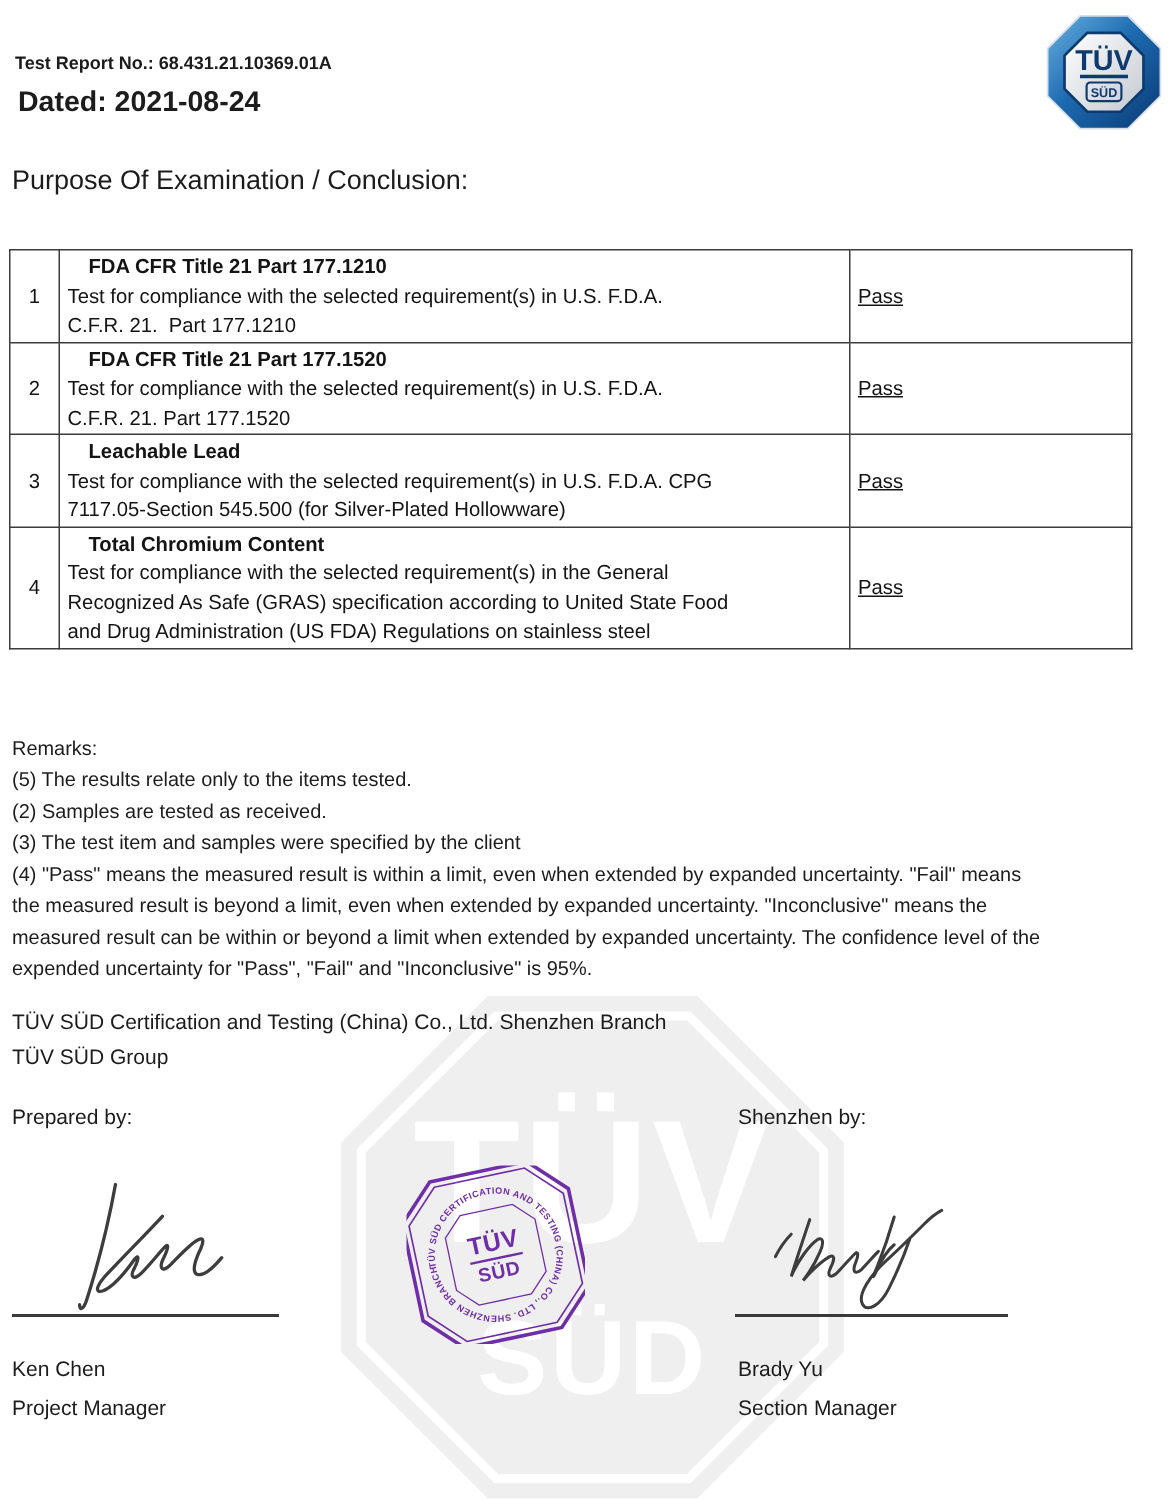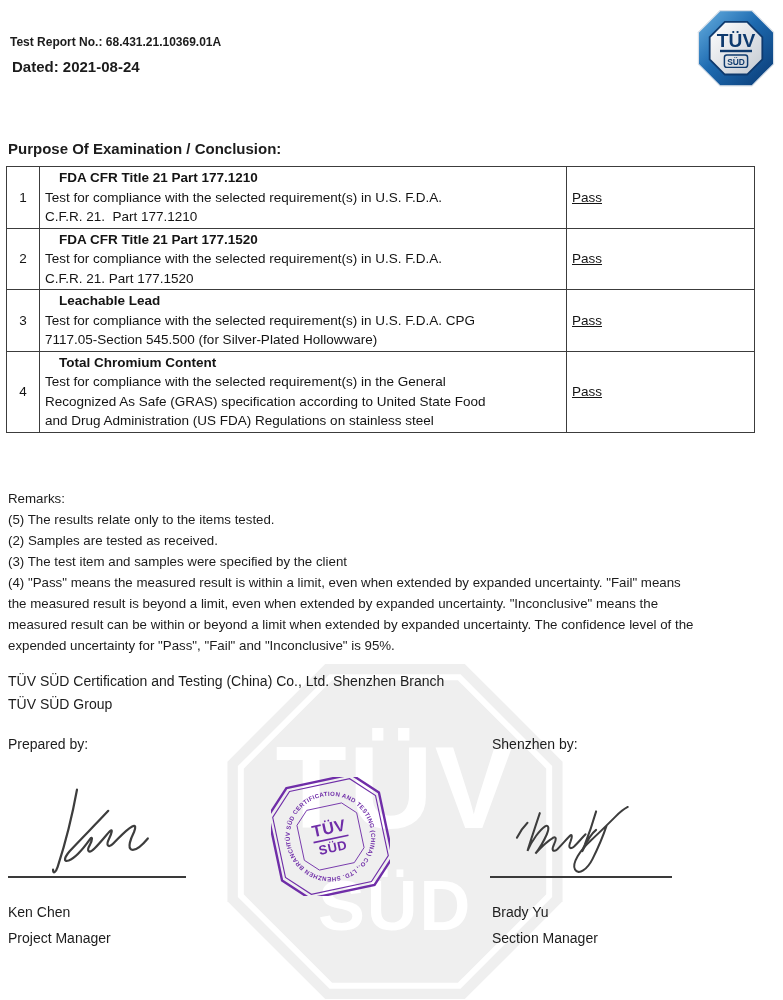--- a/index.html
+++ b/index.html
@@ -9,25 +9,25 @@
     height: 1000px;
     background: #ffffff;
     overflow: hidden;
     font-family: "Liberation Sans", "DejaVu Sans", sans-serif;
     color: #1c1c1c;
   }
   .abs { position: absolute; }
 
   
   .report-no { left: 10px; top: 35px; font-size: 12px; font-weight: bold; }
-  .dated     { left: 12px; top: 58px; font-size: 15px; font-weight: bold; }
+  .dated     { left: 12px; top: 58px; font-size: 19px; font-weight: bold; }
   .logo-svg  { left: 696px; top: 8px; }
 
   
-  .purpose { left: 8px; top: 140px; font-size: 15px; font-weight: bold; }
+  .purpose { left: 8px; top: 110px; font-size: 18px; font-weight: normal; }
 
   
   .result-table {
     position: absolute; left: 6px; top: 166px; width: 748px;
     border-collapse: collapse; table-layout: fixed;
     font-size: 13.5px; color: #141414;
   }
   .result-table th, .result-table td {
     border: 1.5px solid #3c3c3c; vertical-align: middle;
     padding: 1px 5px; line-height: 19.5px;

